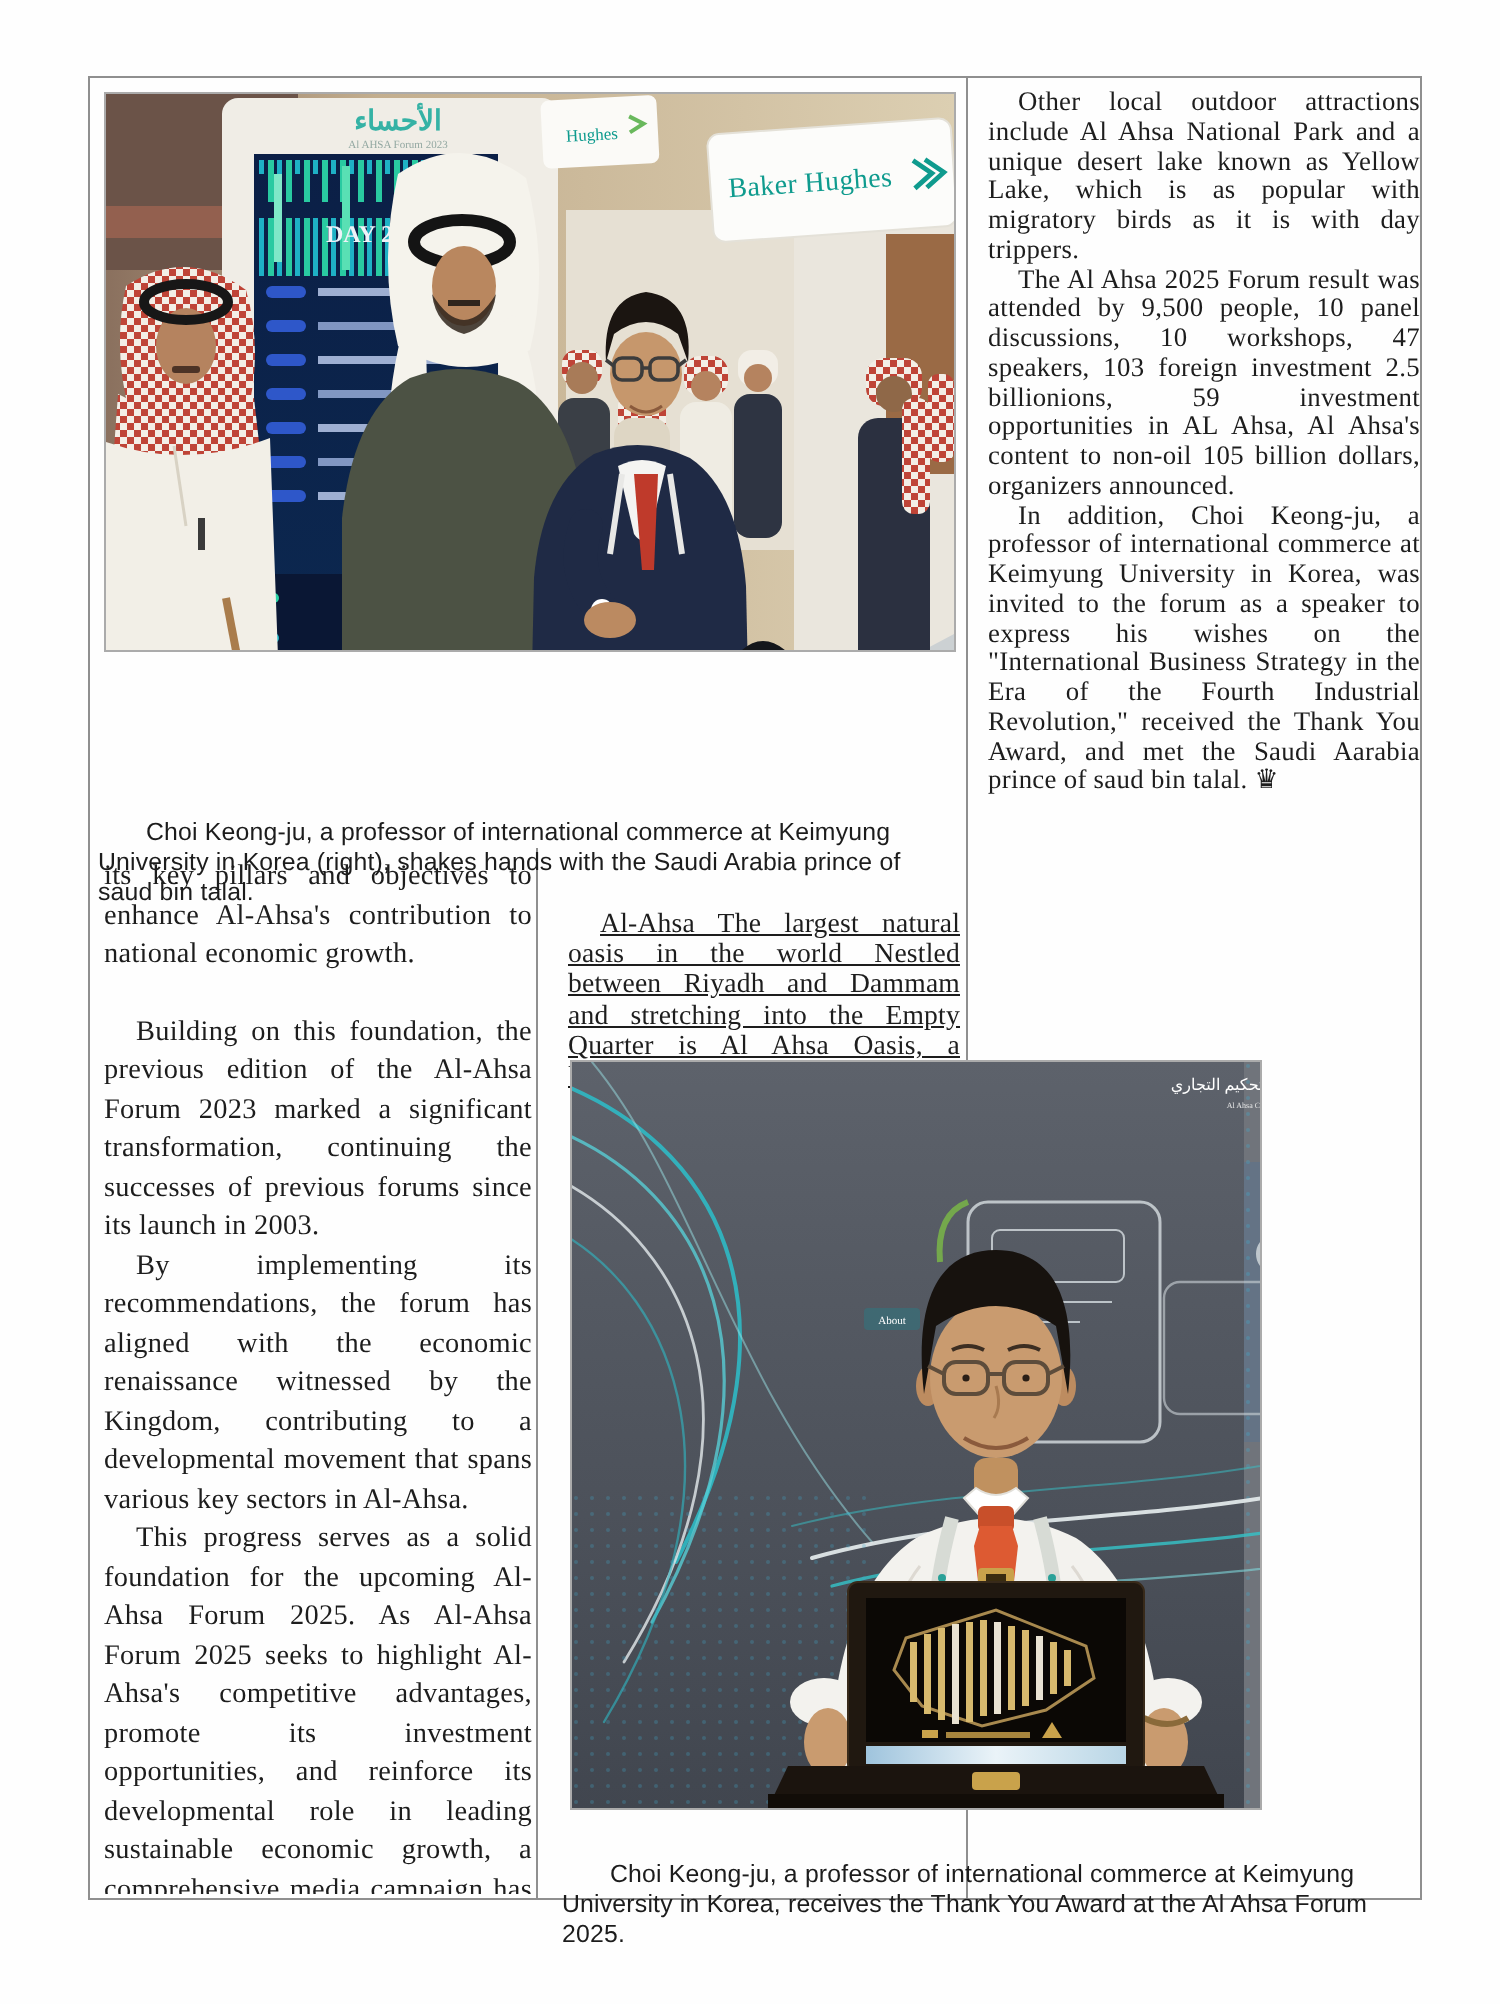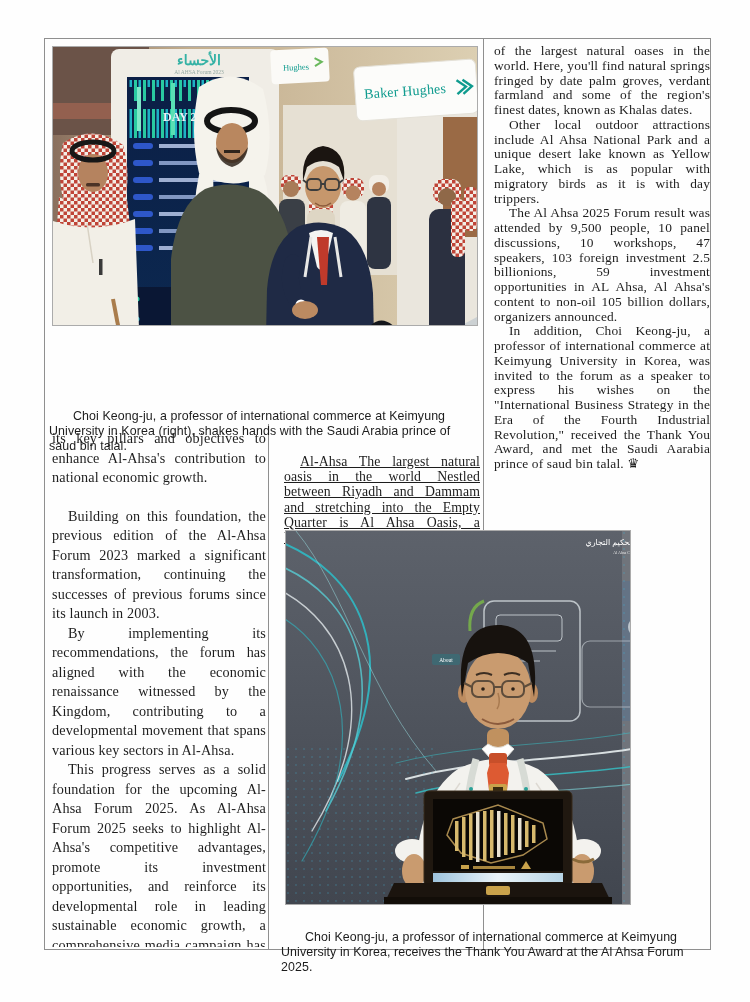--- a/index.html
+++ b/index.html
@@ -194,21 +194,20 @@
     <p class="ind gap">Building on this foundation, the previous edition of the Al-Ahsa Forum 2023 marked a significant transformation, continuing the successes of previous forums since its launch in 2003.</p>
     <p class="ind">By implementing its recommendations, the forum has aligned with the economic renaissance witnessed by the Kingdom, contributing to a developmental movement that spans various key sectors in Al-Ahsa.</p>
     <p class="ind">This progress serves as a solid foundation for the upcoming Al-Ahsa Forum 2025. As Al-Ahsa Forum 2025 seeks to highlight Al-Ahsa's competitive advantages, promote its investment opportunities, and reinforce its developmental role in leading sustainable economic growth, a comprehensive media campaign has been developed. This campaign aims to emphasizethe forum's economic significance, support the achievement of its goals, and increase awareness of its expected outcomes.</p>
   </div>
 
   <div class="col" id="col-mid">
     <p>Al-Ahsa The largest natural oasis in the world Nestled between Riyadh and Dammam and stretching into the Empty Quarter is Al Ahsa Oasis, a UNESCO-listed site and one</p>
   </div>
 
   <div class="col" id="col-right">
-    <p>of the largest natural oases in the world. Here, you'll find natural springs fringed by date palm groves, verdant farmland and some of the region's finest dates, known as Khalas dates.</p>
     <p class="ind">Other local outdoor attractions include Al Ahsa National Park and a unique desert lake known as Yellow Lake, which is as popular with migratory birds as it is with day trippers.</p>
     <p class="ind">The Al Ahsa 2025 Forum result was attended by 9,500 people, 10 panel discussions, 10 workshops, 47 speakers, 103 foreign investment 2.5 billionions, 59 investment opportunities in AL Ahsa, Al Ahsa's content to non-oil 105 billion dollars, organizers announced.</p>
     <p class="ind">In addition, Choi Keong-ju, a professor of international commerce at Keimyung University in Korea, was invited to the forum as a speaker to express his wishes on the "International Business Strategy in the Era of the Fourth Industrial Revolution," received the Thank You Award, and met the Saudi Aarabia prince of saud bin talal. ♛</p>
   </div>
 
   <div class="photo" id="photo-bottom">
     <svg viewBox="0 0 424 373" width="424" height="373" preserveAspectRatio="none">
       <defs>
         <linearGradient id="bgb" x1="0" y1="0" x2="0" y2="1">
           <stop offset="0" stop-color="#5d626b"></stop>

